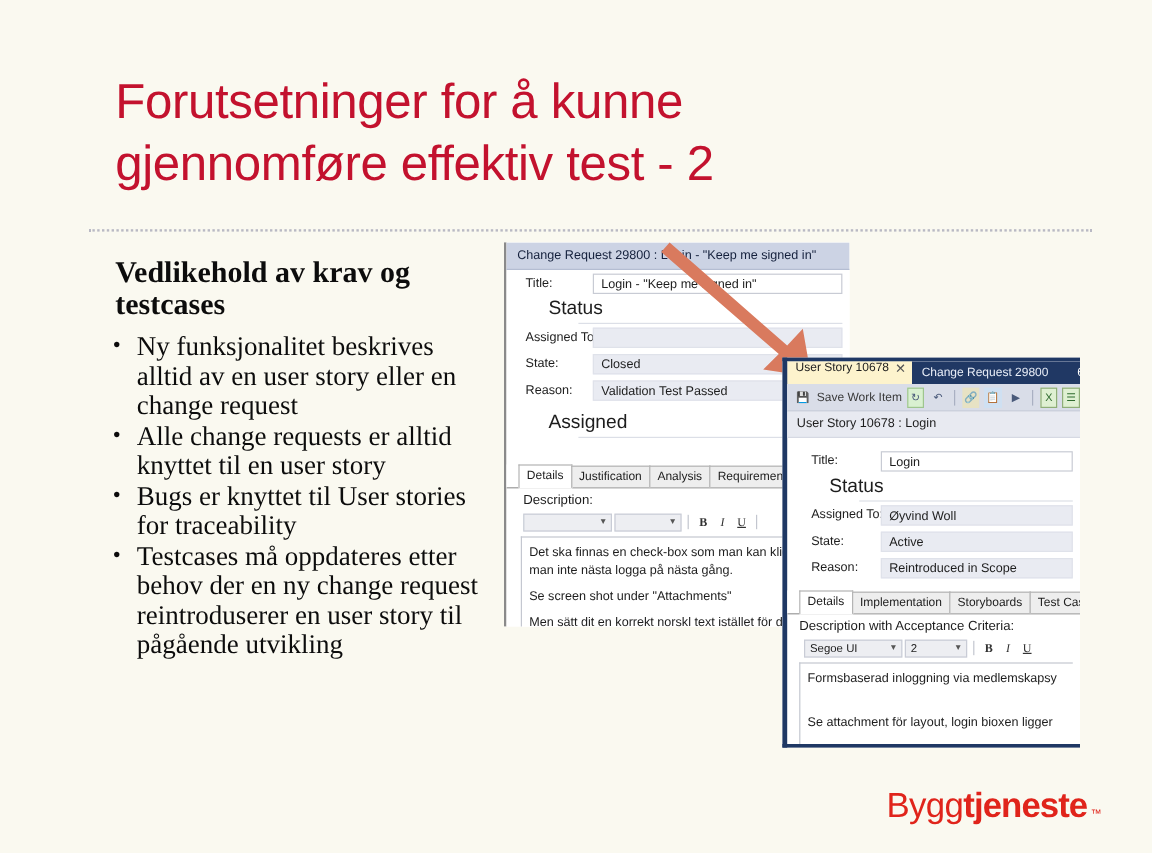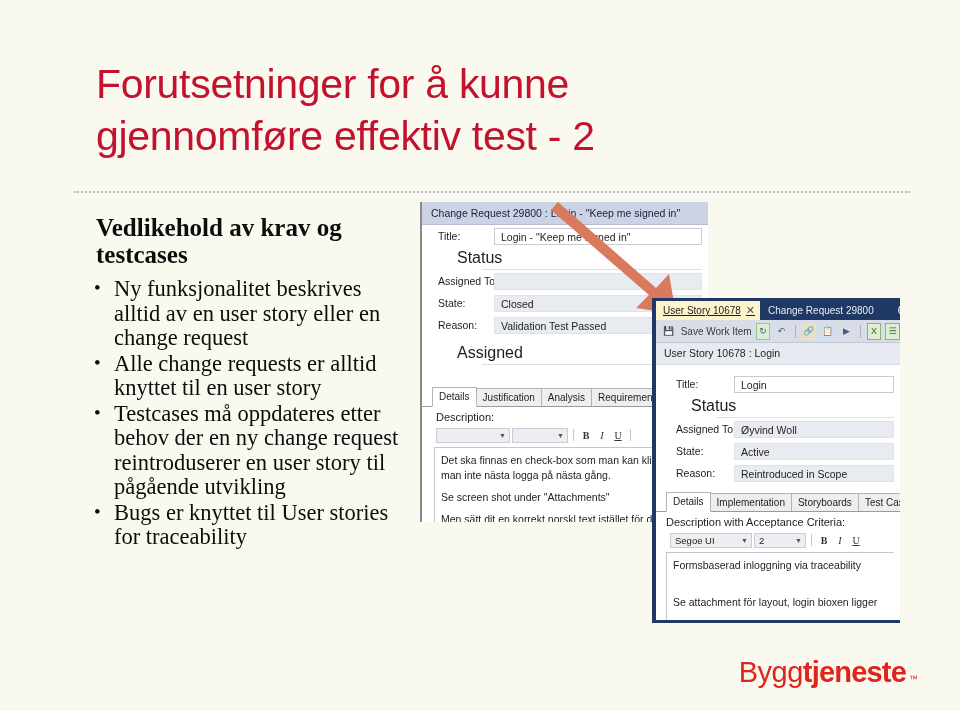--- a/index.html
+++ b/index.html
@@ -229,25 +229,24 @@
   #us-tabbar {
     height: 19px;
     background: #203864;
     display: flex; align-items: stretch;
     font-size: 10px;
     position: relative;
   }
   #us-tab-active {
     background: #fdf3cd;
     color: #1d1d1d;
-    display: flex; align-items: center;
+    display: flex; align-items: flex-start;
     padding: 0 5px 0 7px;
     gap: 5px;
     white-space: nowrap;
-    text-decoration: underline;
   }
   #us-tab-close { color: #555; font-size: 11px; }
   #us-tab-inactive {
     color: #e8edf7;
     display: flex; align-items: center;
     padding: 0 8px;
     white-space: nowrap;
   }
   #us-tab-version {
     color: #ffffff;
@@ -308,22 +307,22 @@
     <div class="slide-title-line">gjennomføre effektiv test - 2</div>
   </div>
 
   <div id="divider"></div>
 
   <div id="body-col">
     <div id="body-heading">Vedlikehold av krav og testcases</div>
     <ul id="bullets">
       <li>Ny funksjonalitet beskrives alltid av en user story eller en change request</li>
       <li>Alle change requests er alltid knyttet til en user story</li>
+      <li>Bugs er knyttet til User stories for traceability</li>
       <li>Testcases må oppdateres etter behov der en ny change request reintroduserer en user story til pågående utvikling</li>
-      <li>Bugs er knyttet til User stories for traceability</li>
     </ul>
   </div>
 
   <div id="cr-window" class="win">
     <div id="cr-titlebar">Change Request 29800 : Login - "Keep me signed in"</div>
     <div id="cr-body">
 
       <div class="fld-row">
         <span class="fld-label">Title:</span>
         <span class="fld-value editable">Login - "Keep me signed in"</span>
@@ -460,21 +459,21 @@
         <span>2</span>
         <span class="caret">▼</span>
       </span>
       <span class="rte-sep"></span>
       <span class="rte-btn b">B</span>
       <span class="rte-btn i">I</span>
       <span class="rte-btn u">U</span>
     </div>
 
     <div class="desc-box" style="margin-left:10px;height:70px">
-      <p style="margin-bottom:22px">Formsbaserad inloggning via traceability</p>
+      <p style="margin-bottom:22px">Formsbaserad inloggning via medlemskapsy</p>
       <p>Se attachment för layout, login bioxen ligger</p>
     </div>
   </div>
 
   <div id="logo">
     <span id="logo-light">Bygg</span>
     <span id="logo-bold">tjeneste</span>
     <span id="logo-tm">™</span>
   </div>
 

